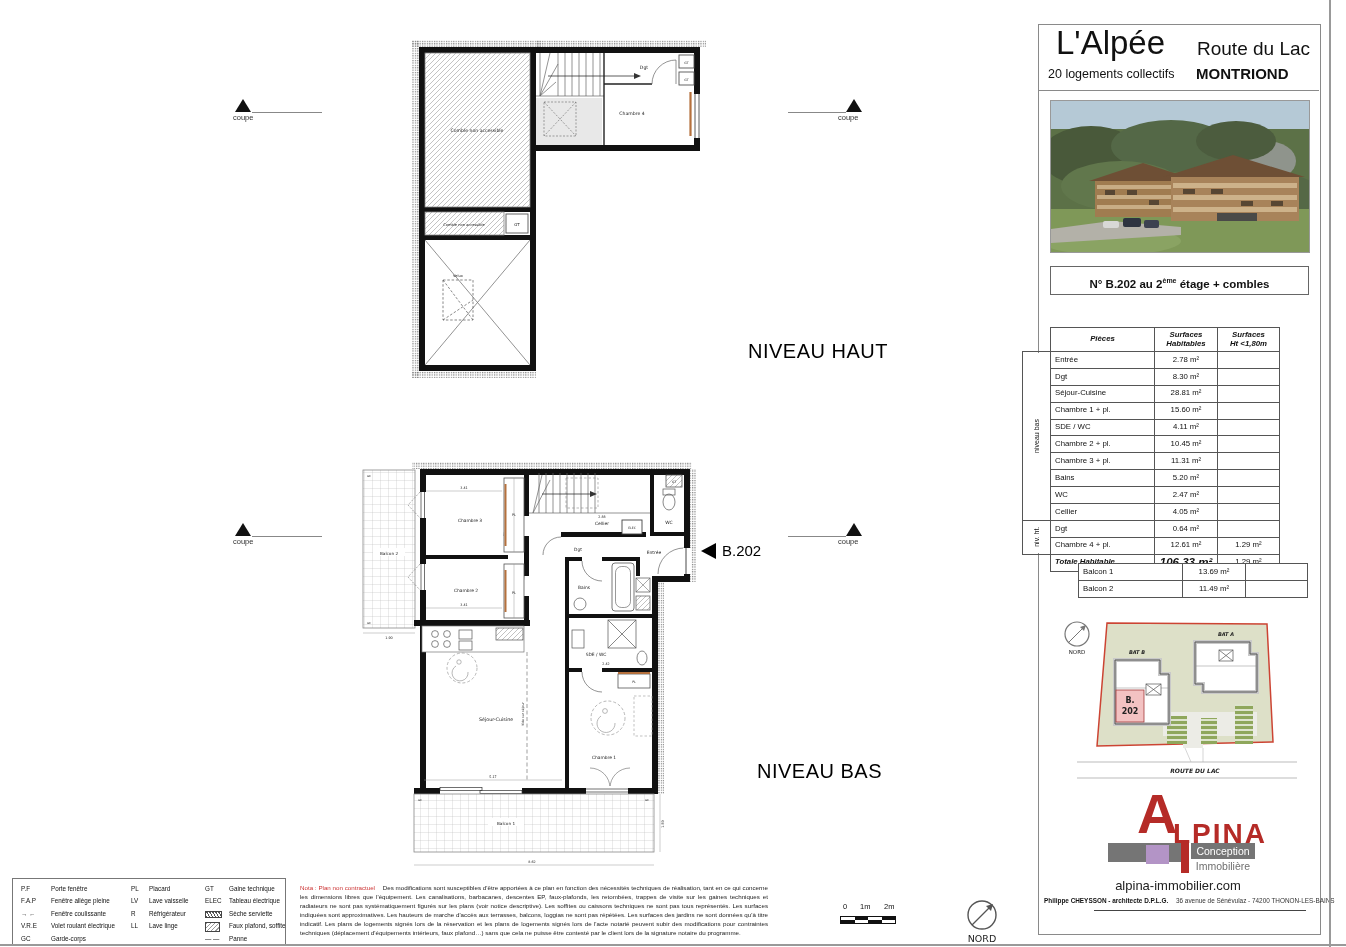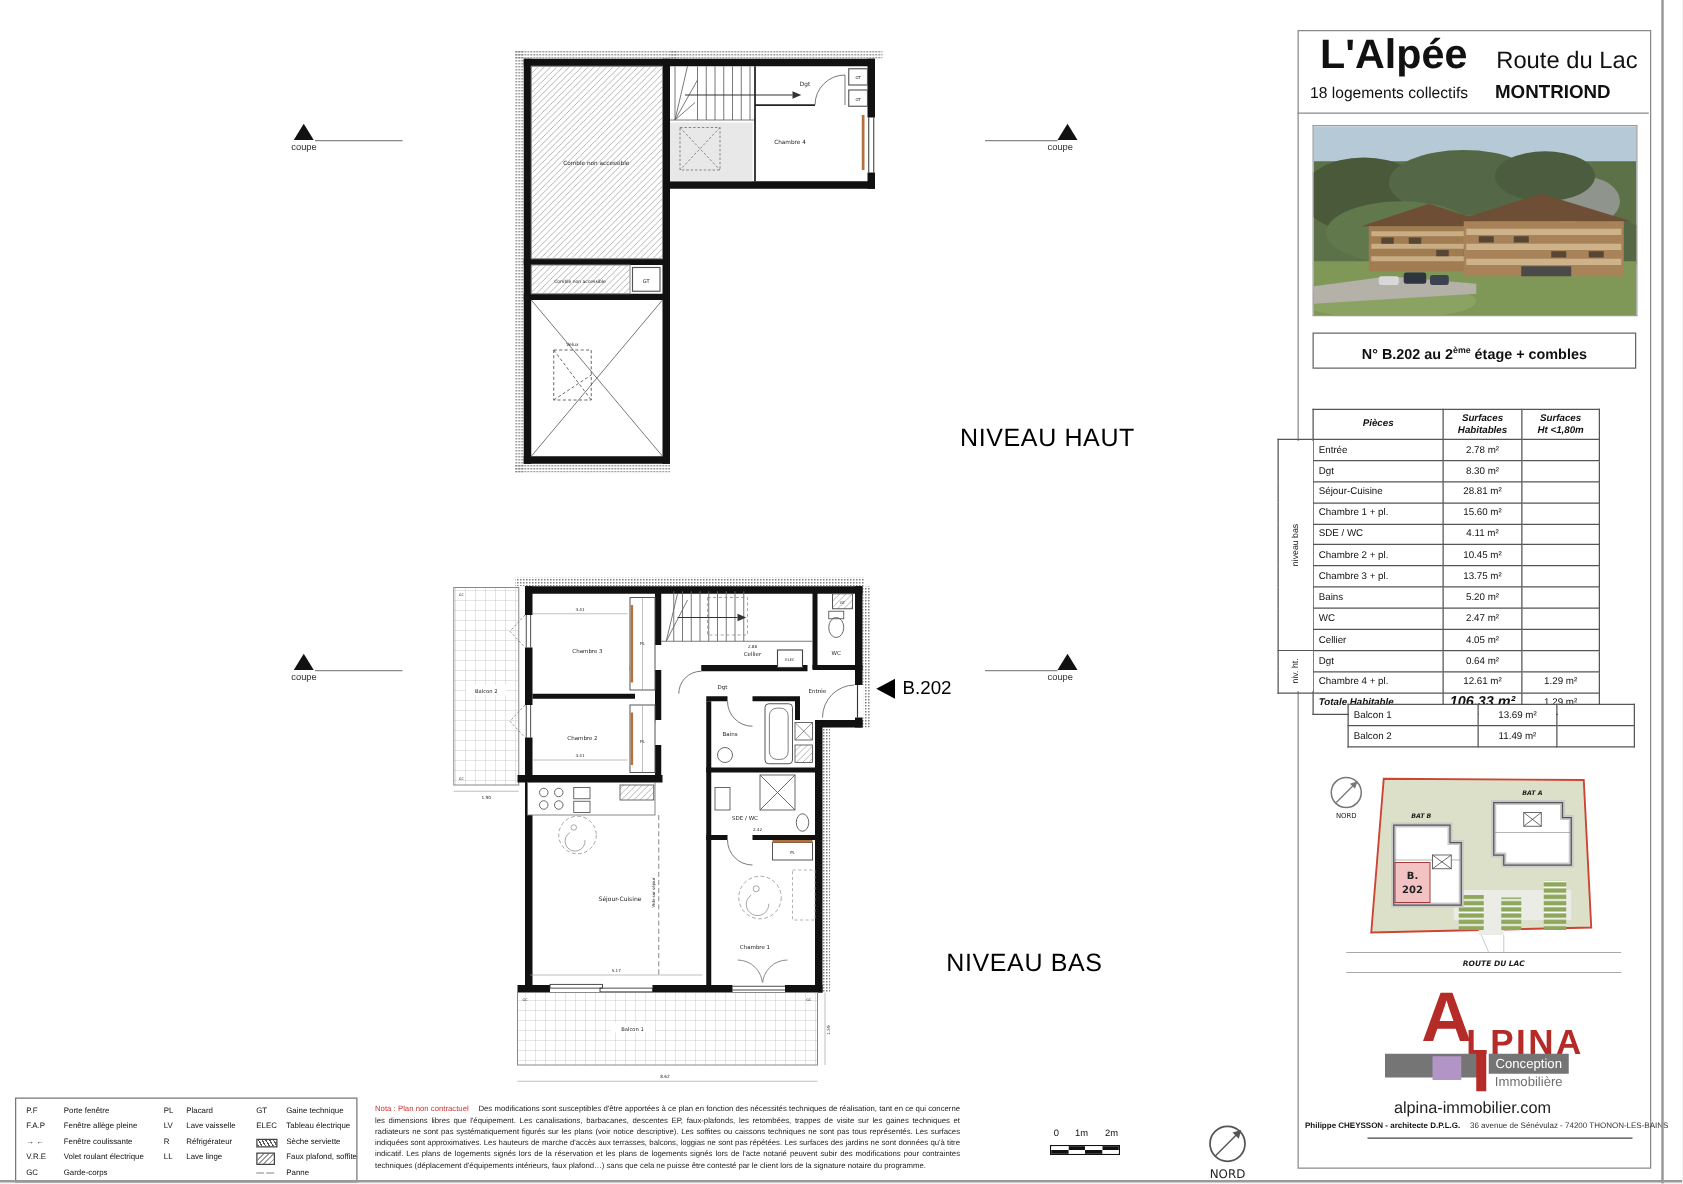--- a/index.html
+++ b/index.html
@@ -138,21 +138,21 @@
     </g>
 
     <rect x="281" y="19" width="15" height="13" fill="#fff" stroke="#555" stroke-width="0.9"></rect>
     <text x="288.5" y="27.5" font-size="3.2" text-anchor="middle">GT</text>
     <rect x="281" y="36" width="15" height="13" fill="#fff" stroke="#555" stroke-width="0.9"></rect>
     <text x="288.5" y="44.5" font-size="3.2" text-anchor="middle">GT</text>
 
     <text x="246" y="33" font-size="4.6" text-anchor="middle">Dgt</text>
     <text x="234" y="79" font-size="4.6" text-anchor="middle">Chambre 4</text>
   </svg>
-  <div class="plan-title" style="left:768px;top:340px">NIVEAU HAUT</div>
+  <div class="plan-title" style="left:748px;top:340px">NIVEAU HAUT</div>
 
   <svg class="abs" style="left:356px;top:456px" width="352" height="424" viewBox="0 0 352 424">
     <defs>
       <pattern id="pB-h" width="5" height="5" patternUnits="userSpaceOnUse">
           <path d="M0,5 L5,0" stroke="#999" stroke-width="0.6"></path>
         </pattern>
       <pattern id="pB-i" width="2.4" height="2.4" patternUnits="userSpaceOnUse">
           <rect width="1.2" height="1.2" fill="#808080"></rect>
         </pattern>
       <pattern id="pB-g" width="8" height="8" patternUnits="userSpaceOnUse">
@@ -388,23 +388,23 @@
   </div>
   <div class="coupe" style="left:788px;top:523px">
     <span class="ln" style="left:0;width:58px"></span>
     <span class="tri" style="left:58px"></span>
     <span class="lb" style="left:50px">coupe</span>
   </div>
 
   <div class="panel-border"></div>
   <div class="hline" style="left:1038px;top:90px;width:281px"></div>
 
-  <div class="abs" style="left:1056px;top:24px;font-size:33px;font-weight:bold">L'Alpée</div>
+  <div class="abs" style="left:1056px;top:24px;font-size:33px;font-weight:normal">L'Alpée</div>
   <div class="abs" style="left:1197px;top:38px;font-size:19px">Route du Lac</div>
-  <div class="abs" style="left:1048px;top:67px;font-size:12.5px">18 logements collectifs</div>
+  <div class="abs" style="left:1048px;top:67px;font-size:12.5px">20 logements collectifs</div>
   <div class="abs" style="left:1196px;top:65px;font-size:15px;font-weight:bold">MONTRIOND</div>
 
   <svg class="abs" style="left:1050px;top:100px;border:1px solid #999" width="258" height="151" viewBox="0 0 258 151">
     <rect width="258" height="42" fill="#b5c9d6"></rect>
     <rect y="28" width="258" height="86" fill="#5c7147"></rect>
     <ellipse cx="40" cy="55" rx="50" ry="30" fill="#49593a"></ellipse>
     <ellipse cx="120" cy="45" rx="60" ry="26" fill="#546847"></ellipse>
     <ellipse cx="215" cy="60" rx="30" ry="20" fill="#8f948c"></ellipse>
     <ellipse cx="185" cy="40" rx="40" ry="20" fill="#4c5c3e"></ellipse>
     <ellipse cx="70" cy="85" rx="60" ry="25" fill="#61774c"></ellipse>
@@ -489,21 +489,21 @@
           <td class="val">4.11 m²</td>
           <td class="val"></td>
         </tr>
     <tr>
           <td>Chambre 2 + pl.</td>
           <td class="val">10.45 m²</td>
           <td class="val"></td>
         </tr>
     <tr>
           <td>Chambre 3 + pl.</td>
-          <td class="val">13.75 m²</td>
+          <td class="val">11.31 m²</td>
           <td class="val"></td>
         </tr>
     <tr>
           <td>Bains</td>
           <td class="val">5.20 m²</td>
           <td class="val"></td>
         </tr>
     <tr>
           <td>WC</td>
           <td class="val">2.47 m²</td>

